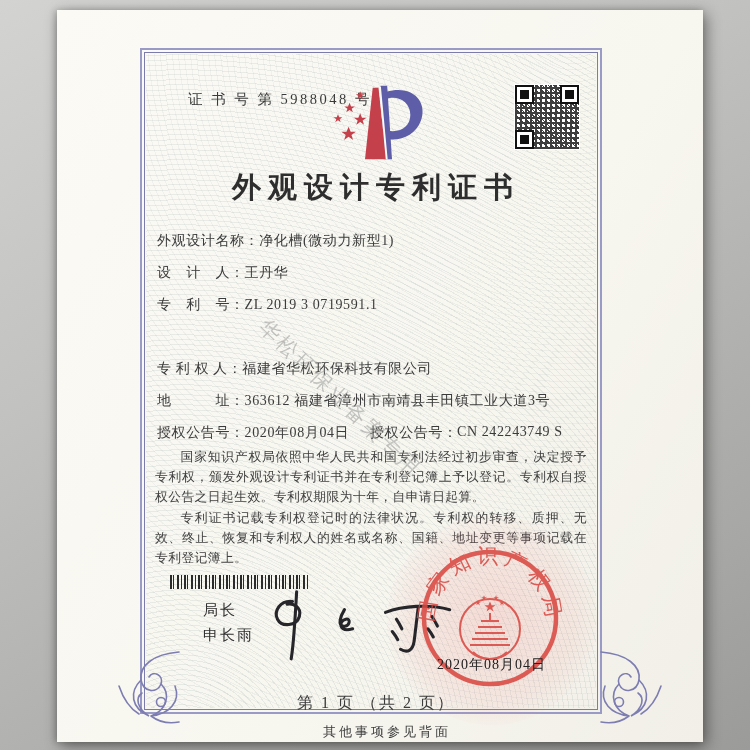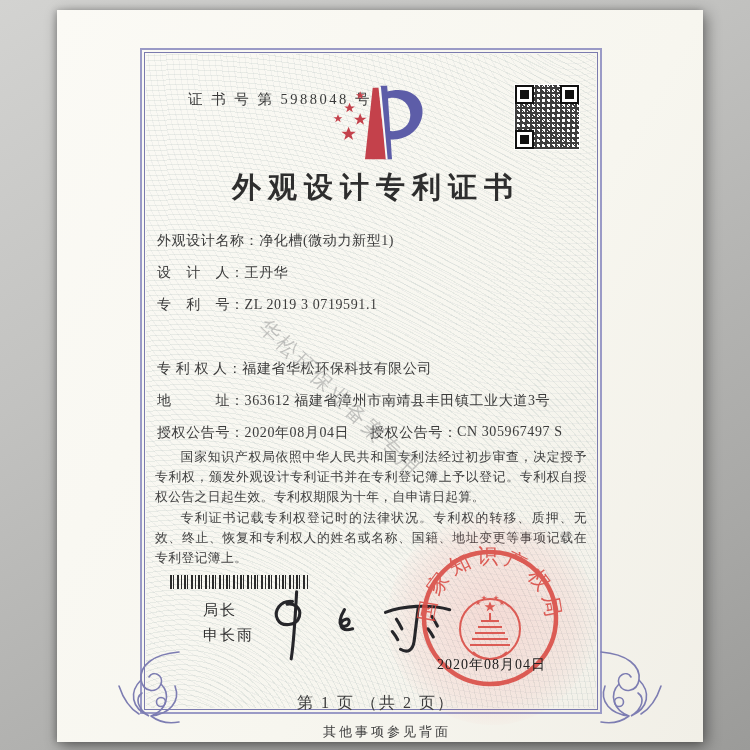--- a/index.html
+++ b/index.html
@@ -118,21 +118,21 @@
     </div>
     <div class="field f5">
       <span>专 利 权 人：</span><span>福建省华松环保科技有限公司</span>
     </div>
     <div class="field f6">
       <span>地　　　址：</span><span>363612 福建省漳州市南靖县丰田镇工业大道3号</span>
     </div>
     <div class="field f7">
       <span>授权公告号：</span><span>2020年08月04日</span>
       <span class="grant2l">授权公告号：</span>
-      <span class="grant2v">CN 305967497 S</span>
+      <span class="grant2v">CN 242243749 S</span>
     </div>
 
     <div class="paras">
       <p>国家知识产权局依照中华人民共和国专利法经过初步审查，决定授予专利权，颁发外观设计专利证书并在专利登记簿上予以登记。专利权自授权公告之日起生效。专利权期限为十年，自申请日起算。</p>
       <p>专利证书记载专利权登记时的法律状况。专利权的转移、质押、无效、终止、恢复和专利权人的姓名或名称、国籍、地址变更等事项记载在专利登记簿上。</p>
     </div>
 
     <div class="watermark">华松环保业备案专用</div>
 
     <div class="barcode"></div>

